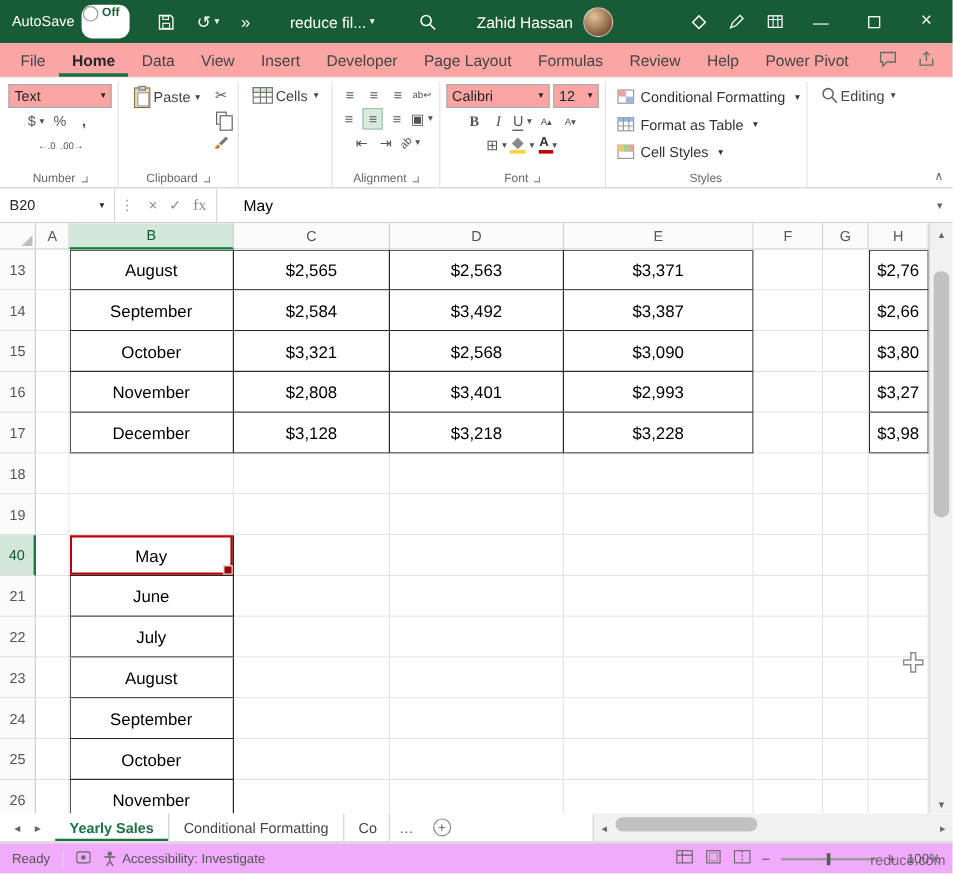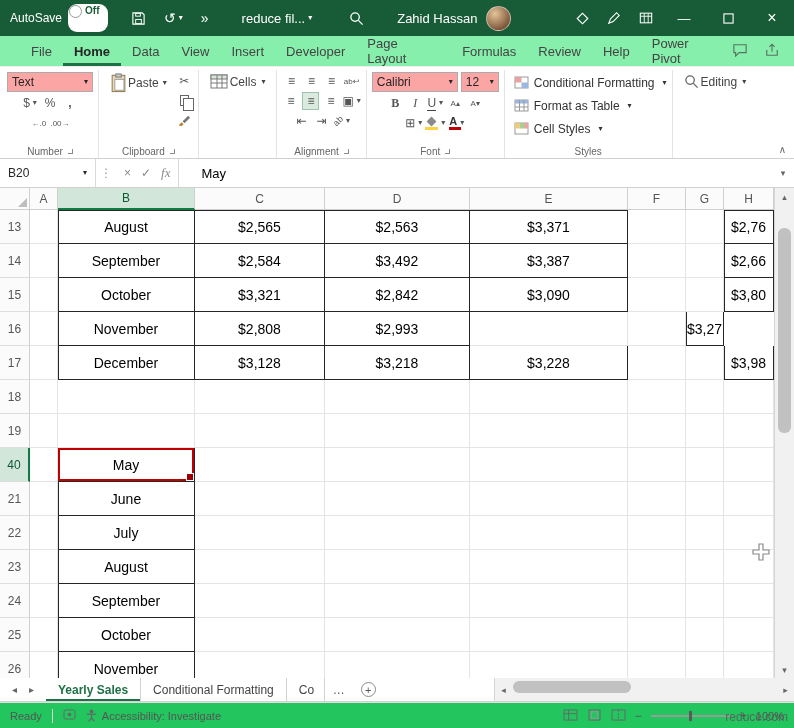--- a/index.html
+++ b/index.html
@@ -14,21 +14,21 @@
   .knob{width:13px;height:13px;border-radius:50%;background:#fff;border:1px solid #9a9a9a;flex:0 0 13px}
   .toggle .off{color:#185c37;font-size:10px;font-weight:bold;margin-left:3px}
   .tb-btn{display:flex;align-items:center;justify-content:center;height:36px;padding:0 9px;cursor:default}
   .doc{display:flex;align-items:center;margin-left:24px;font-size:13px}
   .user{margin-left:30px;display:flex;align-items:center;gap:9px;font-size:13px}
   .avatar{width:25px;height:25px;border-radius:50%;background:radial-gradient(circle at 35% 30%,#e4c49a,#7a5336 75%);border:1px solid rgba(255,255,255,.5)}
   .win-btns{display:flex;height:36px}
   .win-btn{width:44px;display:flex;align-items:center;justify-content:center;font-size:13px}
 
   
-  .ribbon-tabs{flex:0 0 29px;display:flex;align-items:stretch;background:#86efac;font-size:13px;color:#444;padding-left:20px;border-bottom:1px solid #f0f0f0}
+  .ribbon-tabs{flex:0 0 29px;display:flex;align-items:stretch;background:#fca5a5;font-size:13px;color:#444;padding-left:6px;border-bottom:1px solid #f0f0f0}
   .rtabs{display:flex}
   .rtab{padding:0 11px;display:flex;align-items:center}
   .rtab.active{font-weight:bold;box-shadow:inset 0 -3px 0 #1e7145;color:#262626}
   .tabs-right{margin-left:auto;display:flex;align-items:center;gap:16px;padding-right:14px}
 
   
   .ribbon{flex:0 0 92px;display:flex;border-bottom:1px solid #d2d0ce;padding:3px 0 0 2px;position:relative;font-size:12px;color:#444;background:#fff}
   .grp{position:relative;border-right:1px solid #e4e4e4;padding:2px 5px 16px;display:flex;flex-direction:column;align-items:center;gap:2px}
   .grp-label{position:absolute;bottom:1px;left:0;right:0;display:flex;align-items:center;justify-content:center;gap:5px;font-size:10px;color:#666}
   .launcher{width:5px;height:5px;border-right:1px solid #8a8a8a;border-bottom:1px solid #8a8a8a}
@@ -51,21 +51,21 @@
   .fcol-ico::after{content:'';position:absolute;left:0;bottom:0;width:12px;height:3px;background:#c00000}
   .rot{transform:rotate(-45deg);font-size:9px;display:inline-block}
   .collapse{position:absolute;right:8px;bottom:3px;font-size:10px;color:#666}
   .tinytxt{font-size:8px}
 
   
   .fbar{flex:0 0 29px;display:flex;align-items:stretch;border-bottom:1px solid #d1d1d1;font-size:12px;background:#fff}
   .namebox{width:96px;display:flex;align-items:center;justify-content:space-between;padding:0 8px;border-right:1px solid #d9d9d9;color:#262626}
   .fdots{display:flex;align-items:center;padding:0 4px;color:#999}
   .fxgrp{display:flex;align-items:center;gap:10px;padding:0 8px;border-right:1px solid #d9d9d9;color:#8a8a8a}
-  .fx{font-style:italic;font-family:"Liberation Serif",serif;font-size:13px}
+  .fx{font-family:"Liberation Serif",serif;font-size:13px}
   .fvalue{flex:1;display:flex;align-items:center;padding-left:22px;font-size:13px;color:#000}
   .fexpand{width:22px;display:flex;align-items:center;justify-content:center;color:#666;font-size:9px}
 
   
   .gridwrap{flex:1;display:flex;overflow:hidden}
   .gridmain{flex:1;display:flex;flex-direction:column;overflow:hidden;--cols:30px 28px 137px 130px 145px 158px 58px 38px 1fr}
   .cheads{display:grid;grid-template-columns:var(--cols);height:22px;flex:0 0 22px}
   .ch{border-right:1px solid #cfcfcf;border-bottom:1px solid #cfcfcf;background:#fbfbfb;display:flex;align-items:center;justify-content:center;font-size:12px;color:#555}
   .ch.corner{position:relative}
   .ch.corner::after{content:'';position:absolute;right:2px;bottom:2px;border-left:9px solid transparent;border-bottom:9px solid #bdbdbd}
@@ -93,21 +93,21 @@
   .stab{padding:0 12px;display:flex;align-items:center;border-right:1px solid #d1d1d1;white-space:nowrap}
   .stab.active{color:#1e7145;font-weight:bold;box-shadow:inset 0 -2px 0 #1e7145;background:#fff}
   .stab.clip{max-width:38px;overflow:hidden}
   .smore{display:flex;align-items:center;padding:0 8px;color:#555}
   .addsheet{width:15px;height:15px;border:1px solid #8a8a8a;border-radius:50%;display:flex;align-items:center;justify-content:center;font-size:11px;color:#555;align-self:center;margin:0 8px}
   .hscroll{margin-left:auto;display:flex;align-items:center;width:300px;background:#f1f1f1;border-left:1px solid #d6d6d6;font-size:9px;color:#666;position:relative}
   .hs-arrow{width:17px;display:flex;align-items:center;justify-content:center}
   .hs-thumb{position:absolute;left:18px;top:3px;height:12px;width:118px;background:#c1c1c1;border-radius:6px}
 
   
-  .statusbar{flex:0 0 26px;background:#22c55e;border-top:1px solid #e1dfdd;display:flex;align-items:center;font-size:11px;color:#555;padding:0 10px;gap:10px;position:relative}
+  .statusbar{flex:0 0 26px;background:#f0abfc;border-top:1px solid #e1dfdd;display:flex;align-items:center;font-size:11px;color:#555;padding:0 10px;gap:10px;position:relative}
   .sb-sep{width:1px;height:14px;background:#d6d6d6}
   .sb-right{margin-left:auto;display:flex;align-items:center;gap:9px}
   .zoomtrack{width:80px;height:2px;background:#9a9a9a;position:relative}
   .zoomthumb{position:absolute;left:38px;top:-4px;width:3px;height:10px;background:#5a5a5a}
   .zoomsign{font-size:12px;color:#555}
 
   
   .watermark{position:absolute;right:6px;bottom:4px;font-size:12px;color:rgba(90,90,90,.85);z-index:60;pointer-events:none}
   .cursor{position:absolute;left:752px;top:543px;z-index:70;pointer-events:none}
 </style>
@@ -486,31 +486,32 @@
             <div class="cell dk">$3,387</div>
             <div class="cell"></div>
             <div class="cell"></div>
             <div class="cell dk bl">$2,66</div>
           </div>
           <div class="grow">
             <div class="rh">15</div>
             <div class="cell"></div>
             <div class="cell dk bl">October</div>
             <div class="cell dk">$3,321</div>
-            <div class="cell dk">$2,842</div>
+            <div class="cell dk">$2,568</div>
             <div class="cell dk">$3,090</div>
             <div class="cell"></div>
             <div class="cell"></div>
             <div class="cell dk bl">$3,80</div>
           </div>
           <div class="grow">
             <div class="rh">16</div>
             <div class="cell"></div>
             <div class="cell dk bl">November</div>
             <div class="cell dk">$2,808</div>
+            <div class="cell dk">$3,401</div>
             <div class="cell dk">$2,993</div>
             <div class="cell"></div>
             <div class="cell"></div>
             <div class="cell dk bl">$3,27</div>
           </div>
           <div class="grow">
             <div class="rh">17</div>
             <div class="cell"></div>
             <div class="cell dk bl">December</div>
             <div class="cell dk">$3,128</div>

